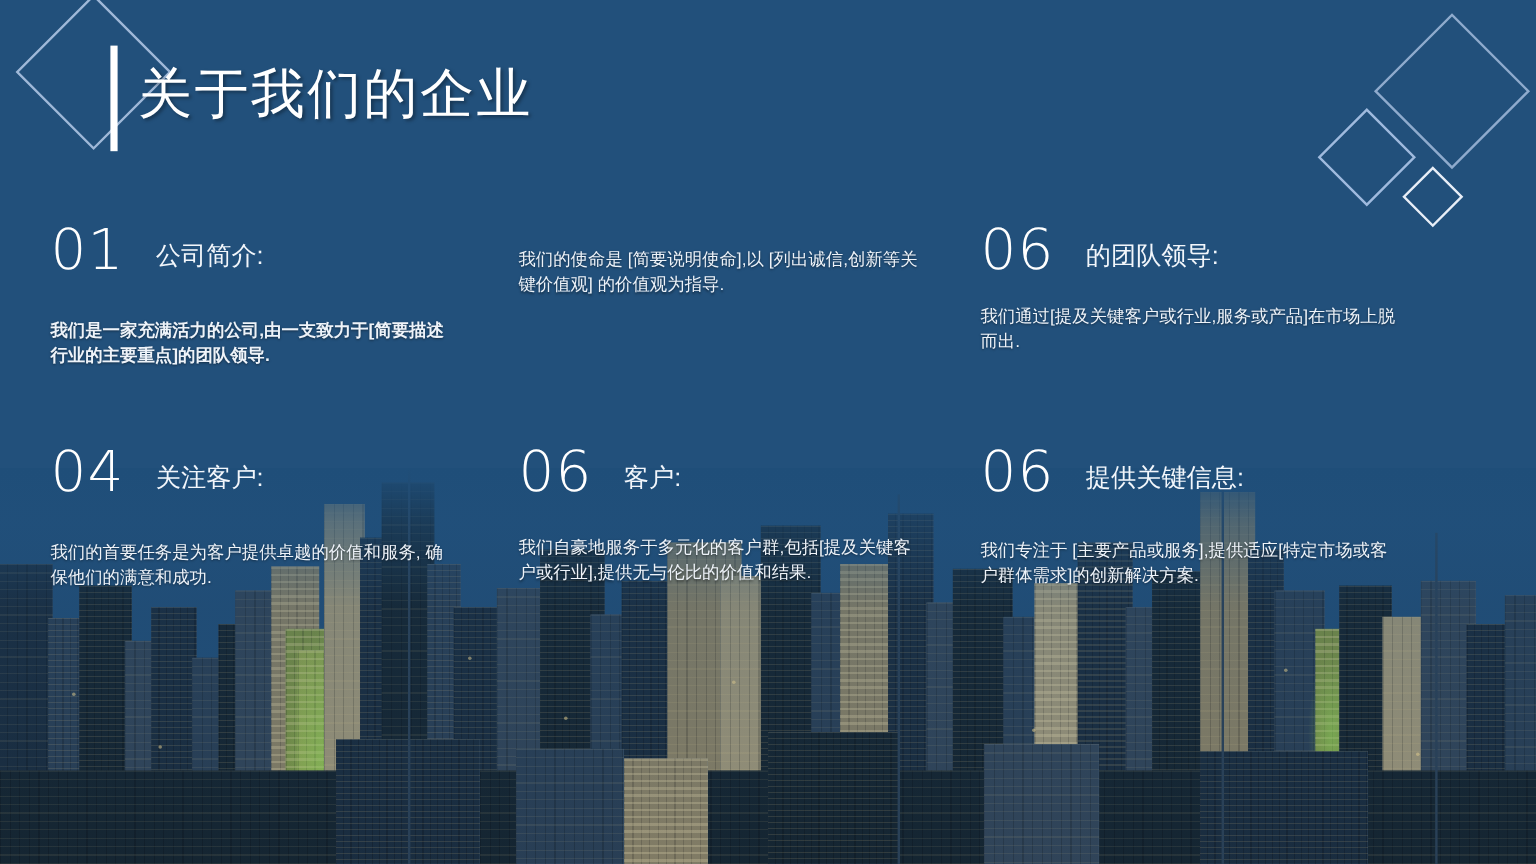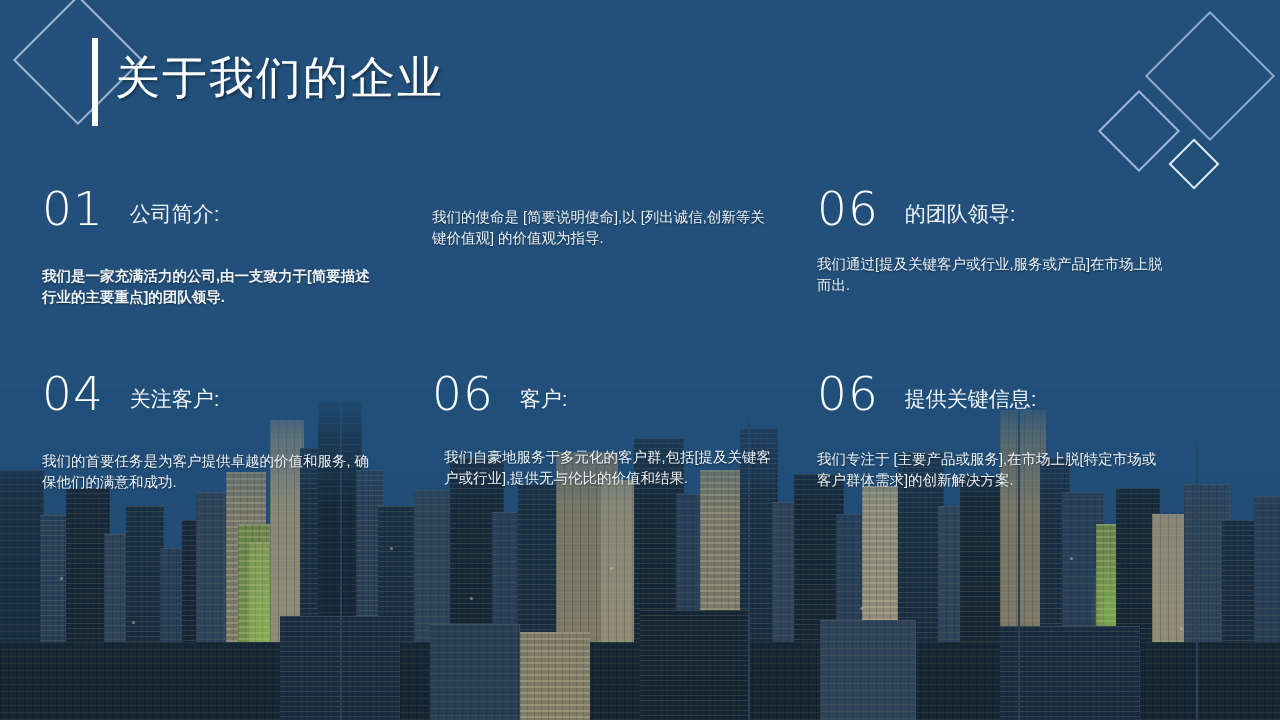--- a/index.html
+++ b/index.html
@@ -134,21 +134,21 @@
     text-shadow:0 1px 2px rgba(0,0,0,.45);
   }
   .body.strong { font-weight:bold; margin-top:34px; }
 
   
   .r2 .cell-head { padding-top:0; }
   .r2 .body { margin-top:34px; }
   .c2 .body { margin-top:22px; }
   .c3 .body { margin-top:22px; width:348px; }
   .r2.c3 .body { margin-top:32px; }
-  .r2.c2 .body { margin-top:30px;margin-left:12px; }
+  .r2.c2 .body { margin-top:30px; }
 </style>
 </head>
 <body>
 
 <div class="slide">
 
   <div class="skyline">
 
     <div class="bldg dk" style="left:-10px;  width:54px;  height:250px;">
         <div class="win sparse"></div>
@@ -370,17 +370,17 @@
         <div class="subtitle">客户:</div>
       </div>
       <div class="body">我们自豪地服务于多元化的客户群,包括[提及关键客户或行业],提供无与伦比的价值和结果.</div>
     </div>
 
     <div class="cell r2 c3">
       <div class="cell-head">
         <div class="num">06</div>
         <div class="subtitle">提供关键信息:</div>
       </div>
-      <div class="body">我们专注于 [主要产品或服务],在市场上脱[特定市场或客户群体需求]的创新解决方案.</div>
+      <div class="body">我们专注于 [主要产品或服务],提供适应[特定市场或客户群体需求]的创新解决方案.</div>
     </div>
 
   </div>
 </div>
 
 </body></html>

